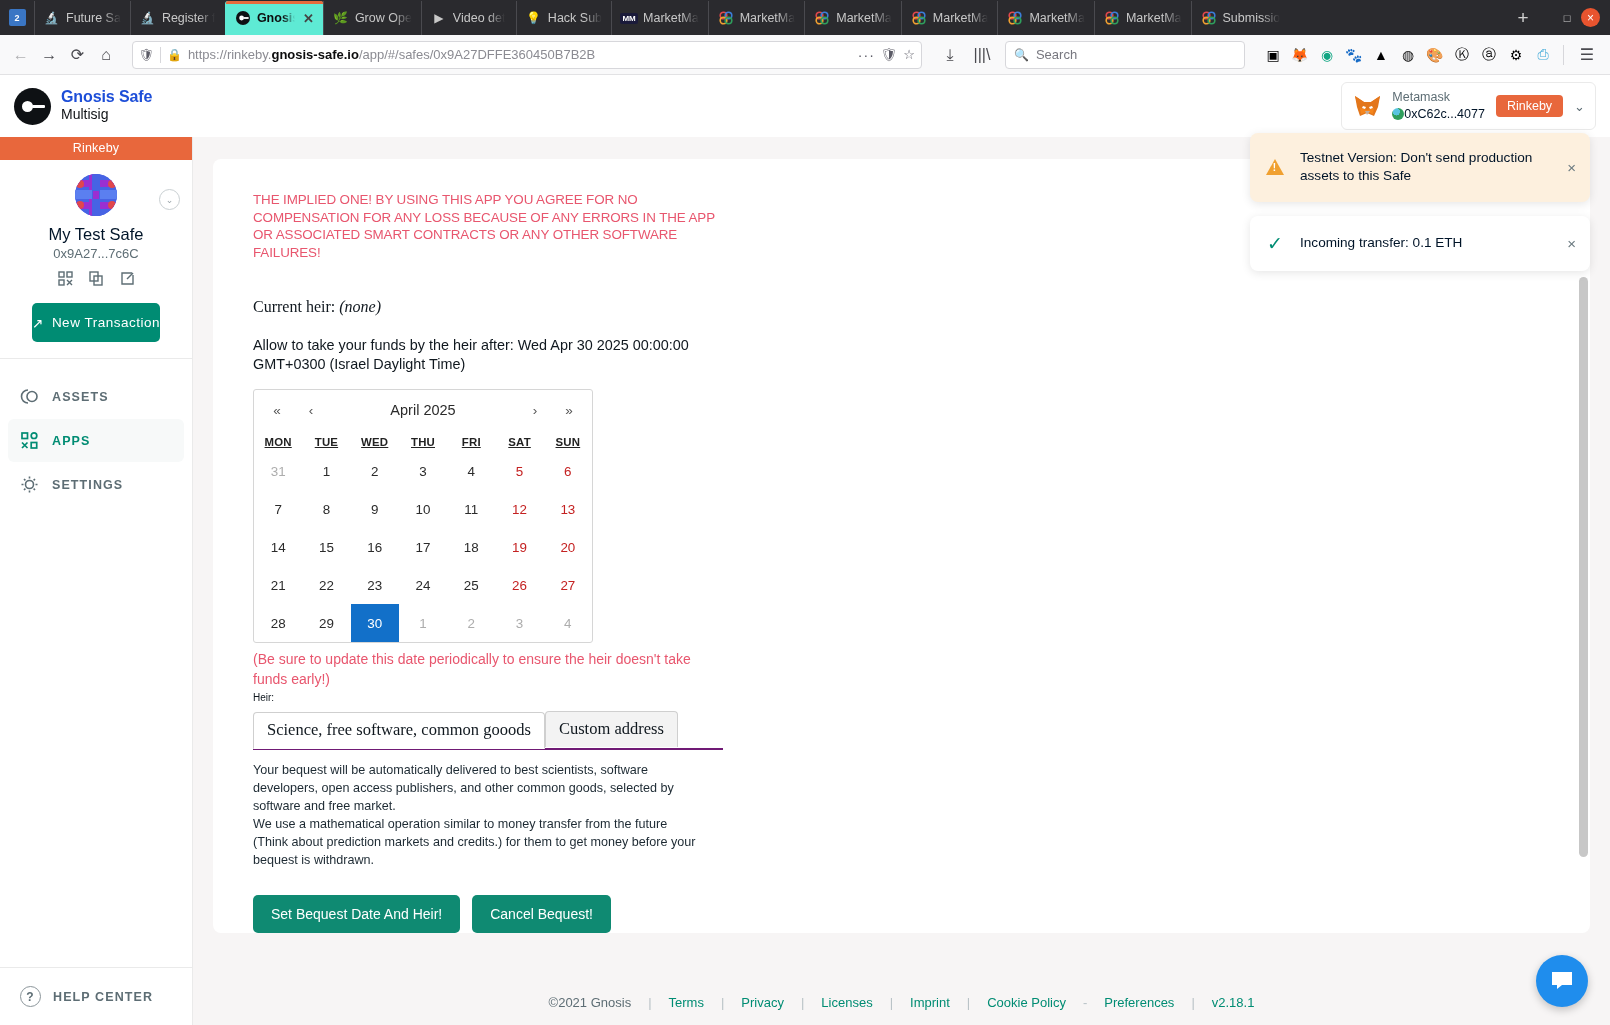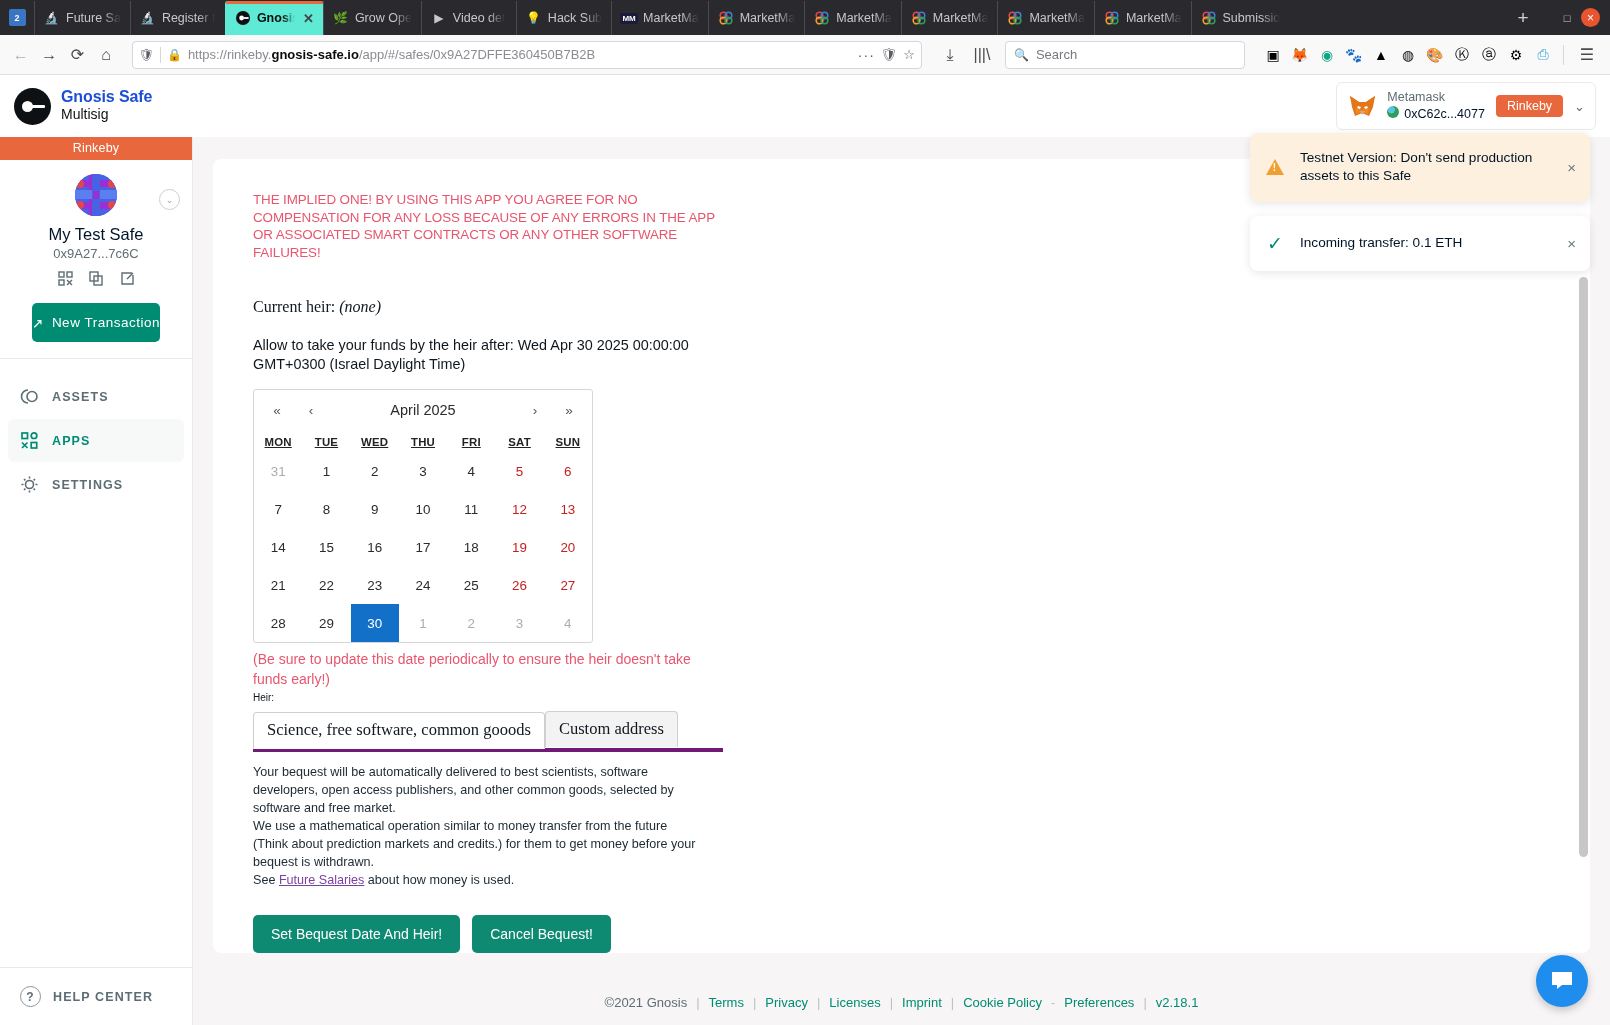--- a/index.html
+++ b/index.html
@@ -80,21 +80,21 @@
                        background:#fff; border-radius:1px; }
   .logo-text .l1 { font-size:16px; font-weight:bold; color:#1d4ed8; line-height:1.06; letter-spacing:-0.1px;}
   .logo-text .l2 { font-size:14px; color:#0e1114; line-height:1.2; }
 
   .wallet { margin-left:auto; display:flex; align-items:center; gap:11px;
             padding:7px 10px 7px 12px; border-radius:6px; border:1px solid #eaeaea;
             background:#fff; }
   .fox { width:27px; height:24px; position:relative; }
   .wallet-txt .w1 { font-size:12.5px; color:#5d6d74; line-height:1.25; }
   .wallet-txt .w2 { font-size:12.5px; color:#001428; line-height:1.3; display:flex;
-                    gap:5px; }
+                    align-items:center; }
   .globe { width:12px; height:12px; border-radius:50%;
            background:radial-gradient(circle at 35% 32%, #58c4e0 0 32%, #2f9e5c 33% 100%); }
   .netbadge { background:#e8673c; color:#fff; font-size:12.5px; padding:4px 11px;
               border-radius:4px; }
   .chev { color:#5d6d74; font-size:13px; }
 
   .body-row { flex:1; display:flex; min-height:0; }
 
   
   .sidebar { width:193px; background:#fff; border-right:1px solid #eaeaea;
@@ -159,38 +159,38 @@
           font-size:13.4px; color:#2b2b2b; }
   .cday.mut { color:#adadad; }
   .cday.wk { color:#c42121; }
   .cday.sel { background:#1270c9; color:#fff; }
 
   .warn-red { color:#e8566e; font-size:14px; line-height:1.38; max-width:450px; margin-top:7px; }
   .heir-label { font-size:10px; color:#10181f; margin-top:3px; }
 
   
   .htabs { margin-top:8px; display:flex; align-items:flex-start; width:470px;
-           border-bottom:4px solid #701a75; }
+           border-bottom:2px solid #701a75; }
   .htab { font-family:"Liberation Serif", serif; font-size:16.5px; color:#10181f;
           padding:7px 13px 8px; border:1px solid #cfcfcf; border-bottom:none;
           border-radius:4px 4px 0 0; background:#f3f3f3; }
   .htab.active { background:#fff; position:relative; top:1px; border-bottom:1px solid #fff; }
   .htabs .fill { flex:1; }
 
   .para { margin-top:11px; font-size:12.6px; color:#1d2a33; line-height:1.43; max-width:452px; }
   .para a { color:#7b3fa0; text-decoration:underline; }
 
   .btnrow { display:flex; gap:12px; margin-top:26px; }
   .gbtn { background:#0f8a72; color:#fff; font-size:14px; padding:11px 18px; border-radius:5px; }
 
   .scrollbar { position:absolute; right:2px; top:118px; width:9px; height:580px;
                background:#c7c7c7; border-radius:5px; }
 
   .footer { height:45px; background:#f7f5f5; display:flex; align-items:center;
-            justify-content:center; gap:0; font-size:13px; }
+            justify-content:center; gap:8px; font-size:13px; }
   .footer span.cp { color:#5d6d74; }
   .footer a { color:#008c73; text-decoration:none; }
   .footer .sep { color:#b9c2c6; padding:0 9px; }
 
   
   .toasts { position:absolute; right:20px; top:58px; width:340px; display:flex;
             flex-direction:column; gap:14px; z-index:30; }
   .toast { background:#fff; border-radius:8px; display:flex; align-items:center; gap:14px;
            padding:16px 14px; box-shadow:0 2px 10px rgba(0,0,0,0.10); }
   .toast.warn { background:#fdf0de; }
@@ -569,21 +569,20 @@
 
               <div class="htabs" id="htabs">
                   <div class="htab active">Science, free software, common gooods</div>
                   <div class="htab">Custom address</div>
                   <div class="fill"></div>
                 </div>
 
               <div class="para">
                 <div>Your bequest will be automatically delivered to best scientists, software developers, open access publishers, and other common goods, selected by software and free market.</div>
                 <div>We use a mathematical operation similar to money transfer from the future (Think about prediction markets and credits.) for them to get money before your bequest is withdrawn.</div>
-                <div><span>See </span><a href="#">Future Salaries</a><span> about how money is used.</span></div>
               </div>
 
               <div class="btnrow">
                 <div class="gbtn">Set Bequest Date And Heir!</div>
                 <div class="gbtn">Cancel Bequest!</div>
               </div>
 
             </div>
             <div class="scrollbar"></div>
           </div>

